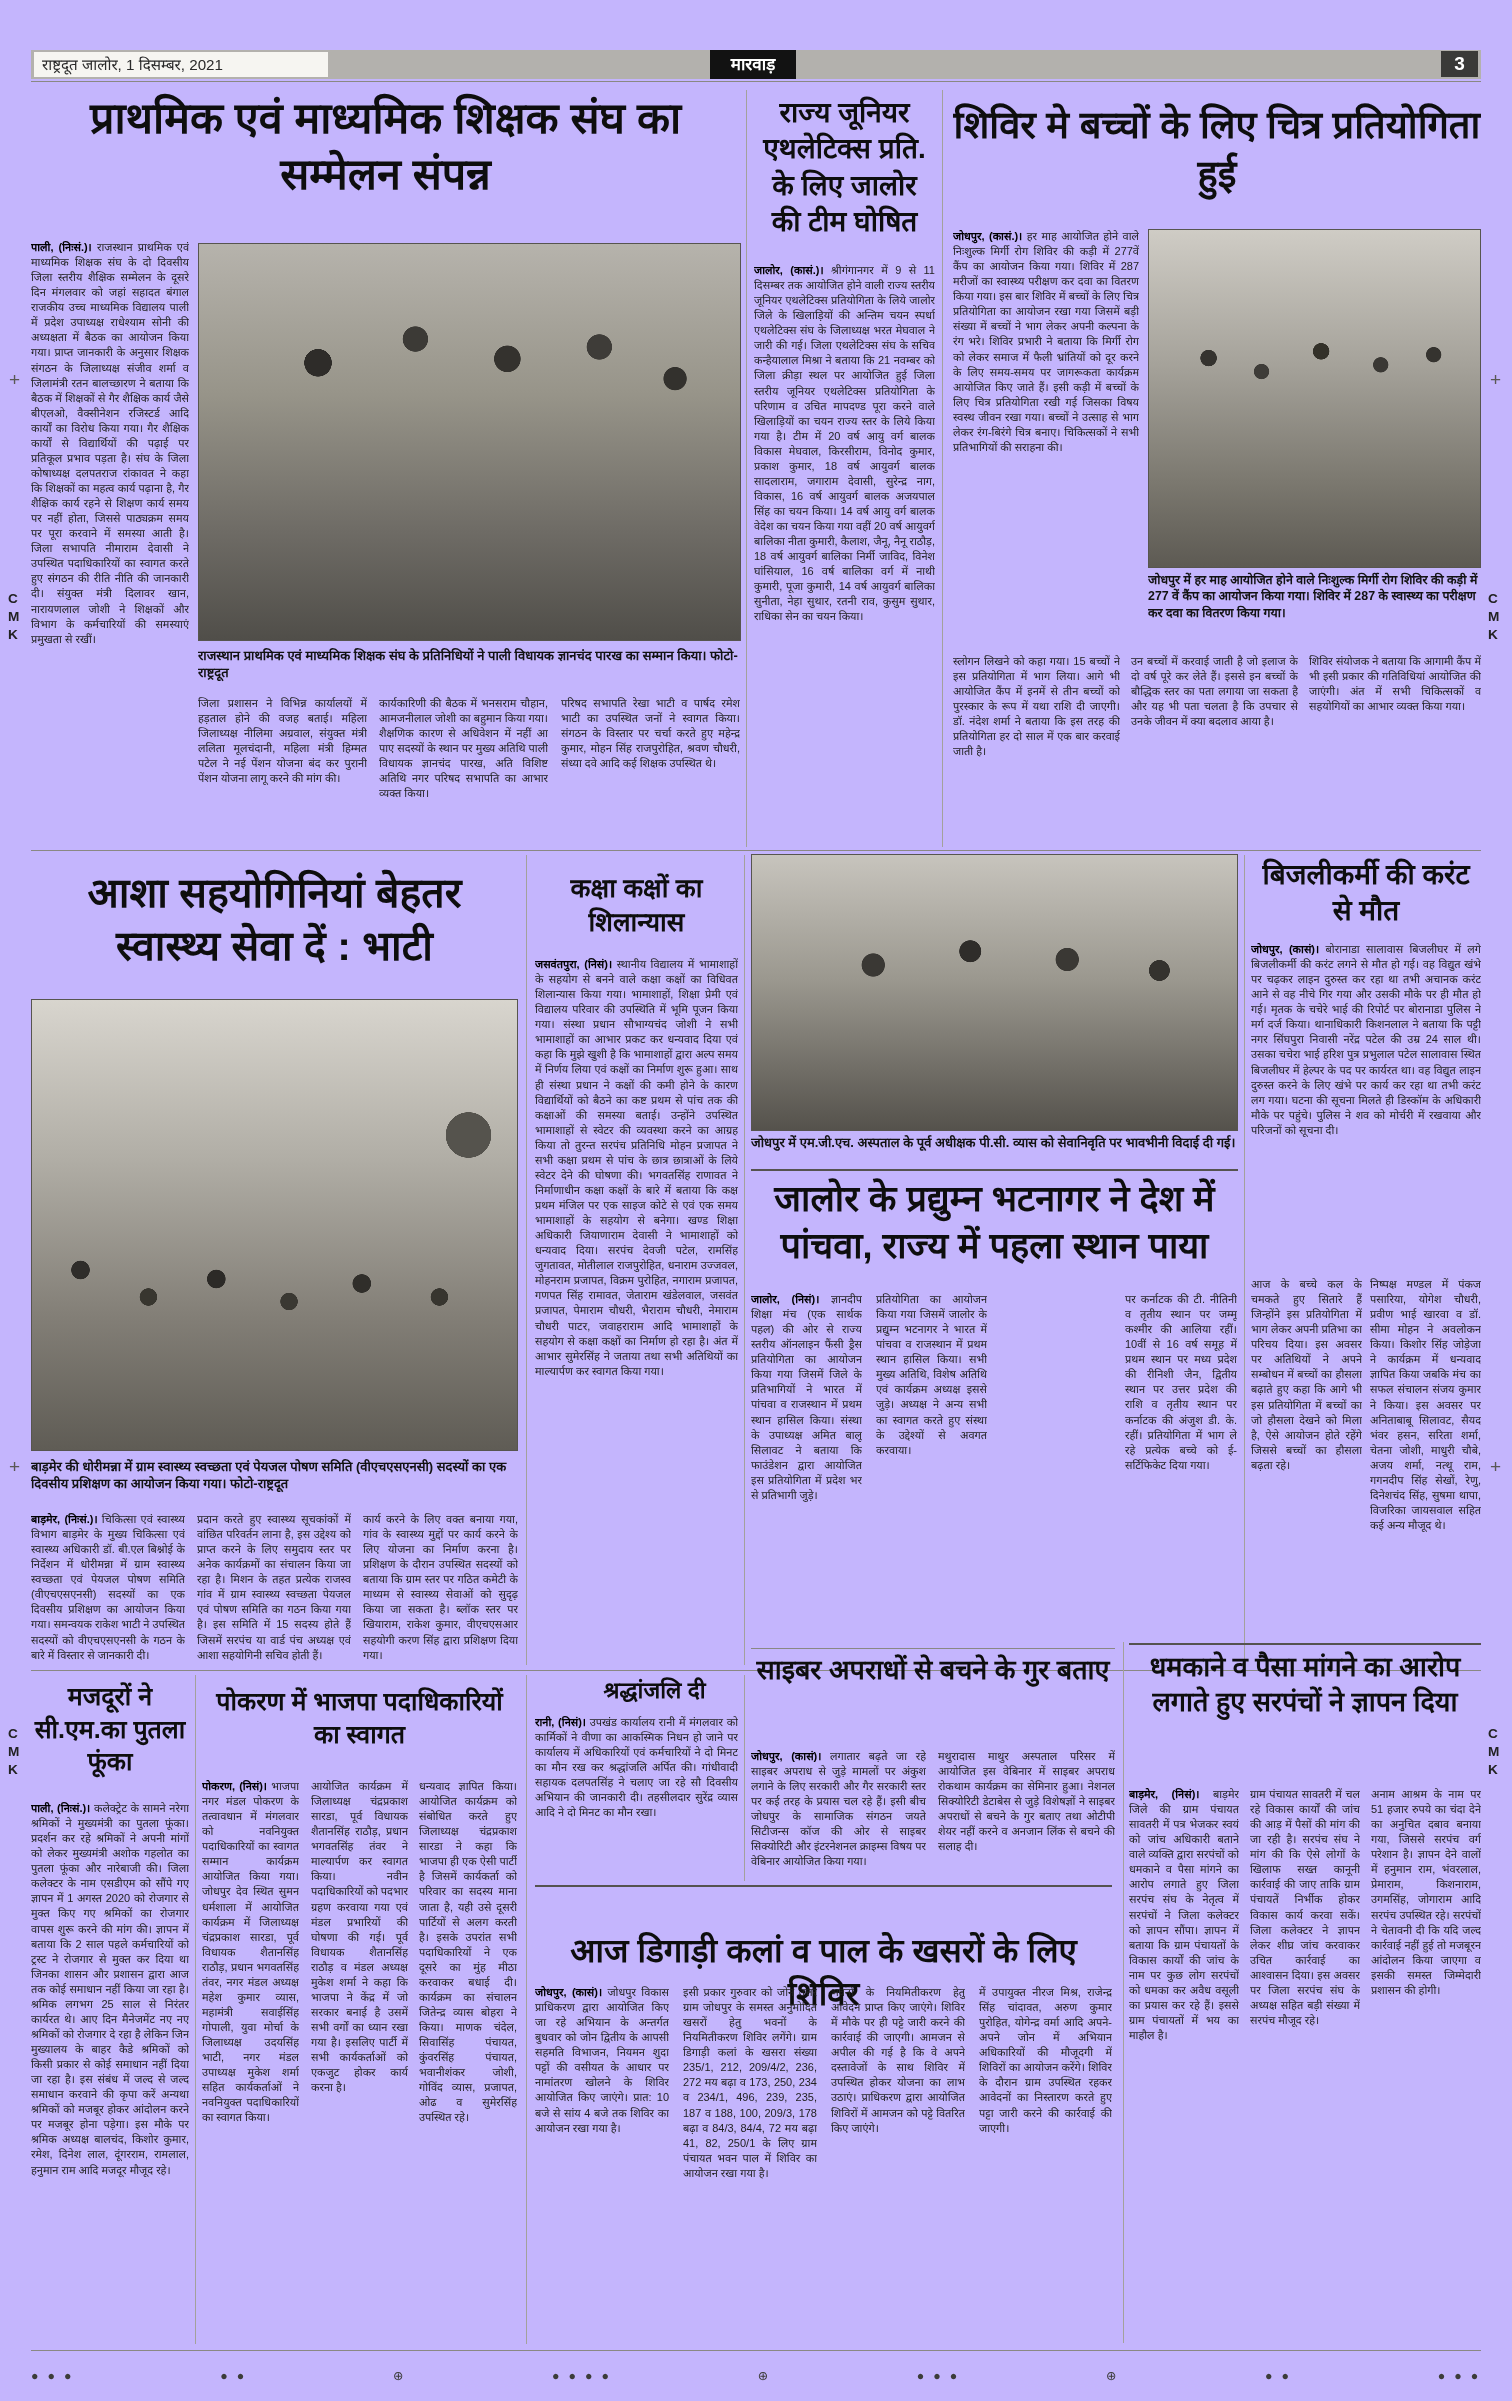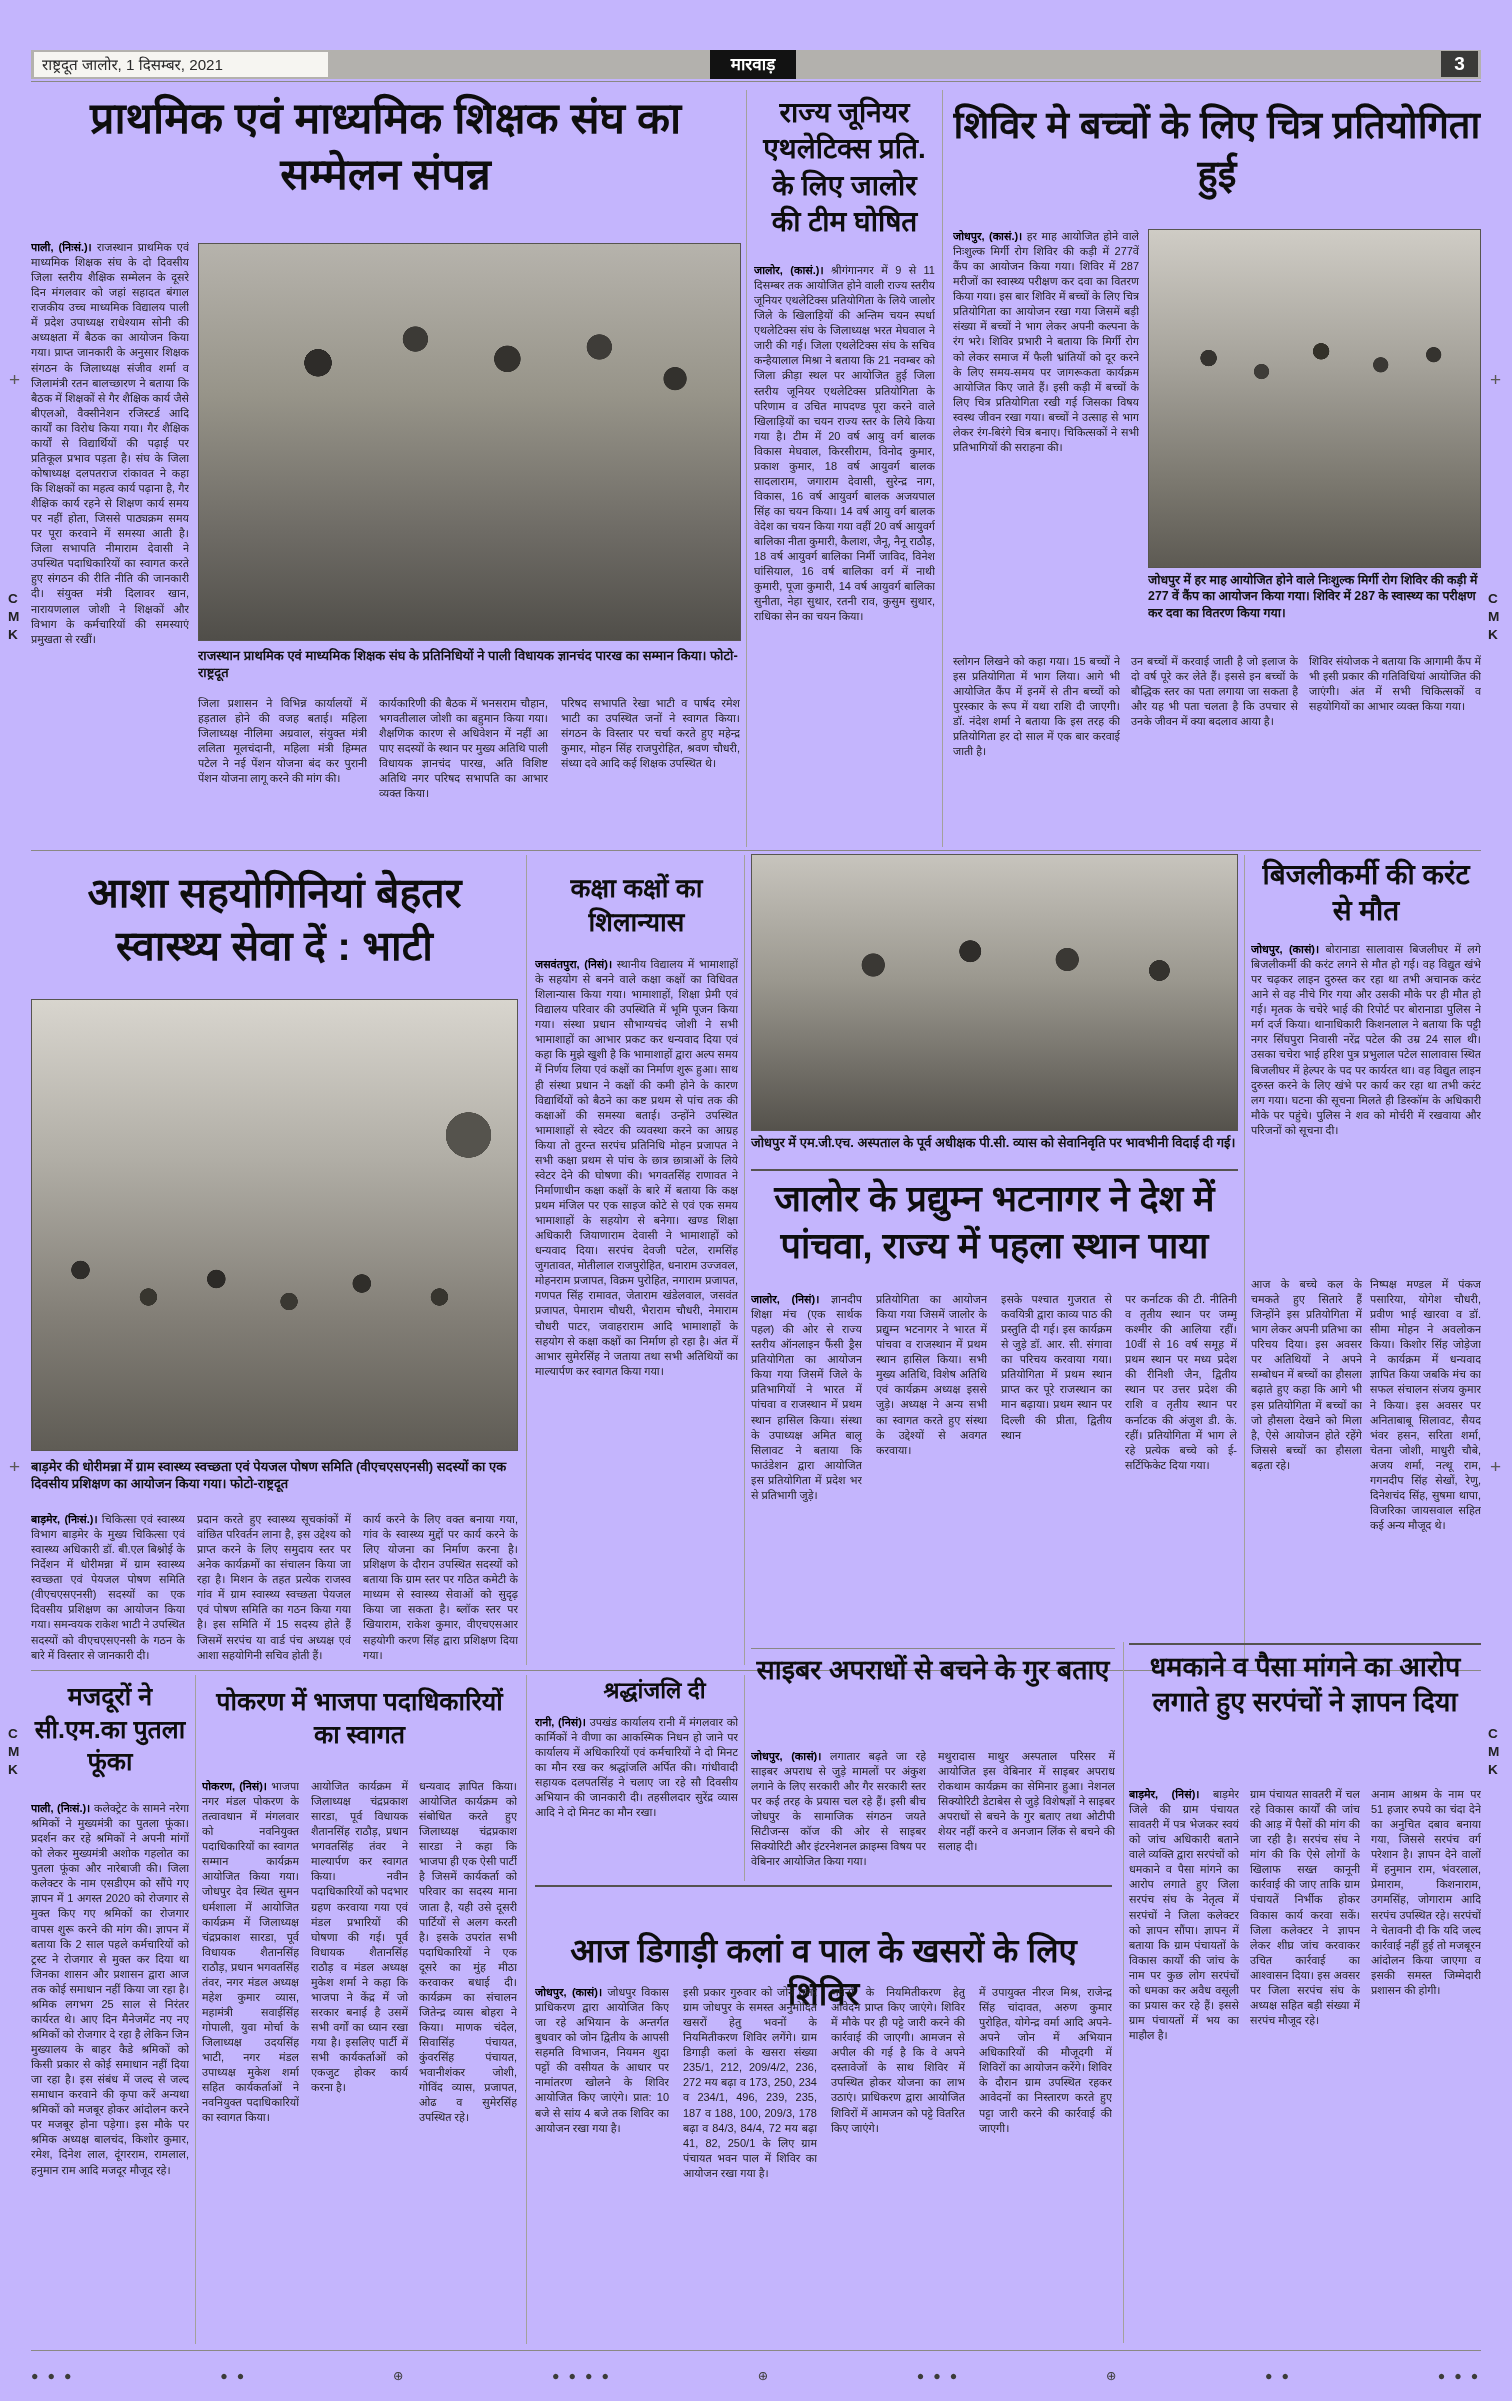--- a/index.html
+++ b/index.html
@@ -74,21 +74,21 @@
   <div class="abs vrule" style="left:526px;top:1675px;height:669px;"></div>
   <div class="abs vrule" style="left:744px;top:1675px;height:206px;"></div>
   <div class="abs vrule" style="left:1123px;top:1642px;height:701px;"></div>
   <div class="abs thinrule" style="left:31px;top:2350px;width:1450px;"></div>
 
   <h2 class="abs hl" style="left:31px;top:91px;width:709px;height:123px;font-size:43px;">प्राथमिक एवं माध्यमिक शिक्षक संघ का सम्मेलन संपन्न</h2>
   <div class="abs body" style="left:31px;top:240px;width:158px;height:606px;"><b class="dateline">पाली, (निःसं.)।</b> <span>राजस्थान प्राथमिक एवं माध्यमिक शिक्षक संघ के दो दिवसीय जिला स्तरीय शैक्षिक सम्मेलन के दूसरे दिन मंगलवार को जहां सहादत बंगाल राजकीय उच्च माध्यमिक विद्यालय पाली में प्रदेश उपाध्यक्ष राधेश्याम सोनी की अध्यक्षता में बैठक का आयोजन किया गया। प्राप्त जानकारी के अनुसार शिक्षक संगठन के जिलाध्यक्ष संजीव शर्मा व जिलामंत्री रतन बालच्छारण ने बताया कि बैठक में शिक्षकों से गैर शैक्षिक कार्य जैसे बीएलओ, वैक्सीनेशन रजिस्टर्ड आदि कार्यों का विरोध किया गया। गैर शैक्षिक कार्यों से विद्यार्थियों की पढ़ाई पर प्रतिकूल प्रभाव पड़ता है। संघ के जिला कोषाध्यक्ष दलपतराज रांकावत ने कहा कि शिक्षकों का महत्व कार्य पढ़ाना है, गैर शैक्षिक कार्य रहने से शिक्षण कार्य समय पर नहीं होता, जिससे पाठ्यक्रम समय पर पूरा करवाने में समस्या आती है। जिला सभापति नीमाराम देवासी ने उपस्थित पदाधिकारियों का स्वागत करते हुए संगठन की रीति नीति की जानकारी दी। संयुक्त मंत्री दिलावर खान, नारायणलाल जोशी ने शिक्षकों और विभाग के कर्मचारियों की समस्याएं प्रमुखता से रखीं।</span></div>
   <div class="abs photo photo-conference" style="left:198px;top:243px;width:543px;height:398px;"></div>
   <div class="abs caption" style="left:198px;top:647px;width:543px;height:45px;">राजस्थान प्राथमिक एवं माध्यमिक शिक्षक संघ के प्रतिनिधियों ने पाली विधायक ज्ञानचंद पारख का सम्मान किया। फोटो-राष्ट्रदूत</div>
   <div class="abs body" style="left:198px;top:696px;width:169px;height:150px;">जिला प्रशासन ने विभिन्न कार्यालयों में हड़ताल होने की वजह बताई। महिला जिलाध्यक्ष नीलिमा अग्रवाल, संयुक्त मंत्री ललिता मूलचंदानी, महिला मंत्री हिम्मत पटेल ने नई पेंशन योजना बंद कर पुरानी पेंशन योजना लागू करने की मांग की।</div>
-  <div class="abs body" style="left:379px;top:696px;width:169px;height:150px;">कार्यकारिणी की बैठक में भनसराम चौहान, भगवतीलाल जोशी का बहुमान किया गया। शैक्षणिक कारण से अधिवेशन में नहीं आ पाए सदस्यों के स्थान पर मुख्य अतिथि पाली विधायक ज्ञानचंद पारख, अति विशिष्ट अतिथि नगर परिषद सभापति का आभार व्यक्त किया।</div>
+  <div class="abs body" style="left:379px;top:696px;width:169px;height:150px;">कार्यकारिणी की बैठक में भनसराम चौहान, आमजनीलाल जोशी का बहुमान किया गया। शैक्षणिक कारण से अधिवेशन में नहीं आ पाए सदस्यों के स्थान पर मुख्य अतिथि पाली विधायक ज्ञानचंद पारख, अति विशिष्ट अतिथि नगर परिषद सभापति का आभार व्यक्त किया।</div>
   <div class="abs body" style="left:561px;top:696px;width:179px;height:150px;">परिषद सभापति रेखा भाटी व पार्षद रमेश भाटी का उपस्थित जनों ने स्वागत किया। संगठन के विस्तार पर चर्चा करते हुए महेन्द्र कुमार, मोहन सिंह राजपुरोहित, श्रवण चौधरी, संध्या दवे आदि कई शिक्षक उपस्थित थे।</div>
 
   <h2 class="abs hl" style="left:754px;top:95px;width:181px;height:159px;font-size:28px;">राज्य जूनियर एथलेटिक्स प्रति. के लिए जालोर की टीम घोषित</h2>
   <div class="abs body" style="left:754px;top:263px;width:181px;height:583px;"><b class="dateline">जालोर, (कासं.)।</b> <span>श्रीगंगानगर में 9 से 11 दिसम्बर तक आयोजित होने वाली राज्य स्तरीय जूनियर एथलेटिक्स प्रतियोगिता के लिये जालोर जिले के खिलाड़ियों की अन्तिम चयन स्पर्धा एथलेटिक्स संघ के जिलाध्यक्ष भरत मेघवाल ने जारी की गई। जिला एथलेटिक्स संघ के सचिव कन्हैयालाल मिश्रा ने बताया कि 21 नवम्बर को जिला क्रीड़ा स्थल पर आयोजित हुई जिला स्तरीय जूनियर एथलेटिक्स प्रतियोगिता के परिणाम व उचित मापदण्ड पूरा करने वाले खिलाड़ियों का चयन राज्य स्तर के लिये किया गया है। टीम में 20 वर्ष आयु वर्ग बालक विकास मेघवाल, किरसीराम, विनोद कुमार, प्रकाश कुमार, 18 वर्ष आयुवर्ग बालक सादलाराम, जगाराम देवासी, सुरेन्द्र नाग, विकास, 16 वर्ष आयुवर्ग बालक अजयपाल सिंह का चयन किया। 14 वर्ष आयु वर्ग बालक वेदेश का चयन किया गया वहीं 20 वर्ष आयुवर्ग बालिका नीता कुमारी, कैलाश, जैनू, नैनू राठौड़, 18 वर्ष आयुवर्ग बालिका निर्मी जाविद, विनेश घांसियाल, 16 वर्ष बालिका वर्ग में नाथी कुमारी, पूजा कुमारी, 14 वर्ष आयुवर्ग बालिका सुनीता, नेहा सुथार, रतनी राव, कुसुम सुथार, राधिका सेन का चयन किया।</span></div>
 
   <h2 class="abs hl" style="left:953px;top:101px;width:528px;height:113px;font-size:38px;">शिविर मे बच्चों के लिए चित्र प्रतियोगिता हुई</h2>
   <div class="abs body" style="left:953px;top:229px;width:186px;height:420px;"><b class="dateline">जोधपुर, (कासं.)।</b> <span>हर माह आयोजित होने वाले निःशुल्क मिर्गी रोग शिविर की कड़ी में 277वें कैंप का आयोजन किया गया। शिविर में 287 मरीजों का स्वास्थ्य परीक्षण कर दवा का वितरण किया गया। इस बार शिविर में बच्चों के लिए चित्र प्रतियोगिता का आयोजन रखा गया जिसमें बड़ी संख्या में बच्चों ने भाग लेकर अपनी कल्पना के रंग भरे। शिविर प्रभारी ने बताया कि मिर्गी रोग को लेकर समाज में फैली भ्रांतियों को दूर करने के लिए समय-समय पर जागरूकता कार्यक्रम आयोजित किए जाते हैं। इसी कड़ी में बच्चों के लिए चित्र प्रतियोगिता रखी गई जिसका विषय स्वस्थ जीवन रखा गया। बच्चों ने उत्साह से भाग लेकर रंग-बिरंगे चित्र बनाए। चिकित्सकों ने सभी प्रतिभागियों की सराहना की।</span></div>
   <div class="abs photo photo-camp" style="left:1148px;top:229px;width:333px;height:339px;"></div>
   <div class="abs caption" style="left:1148px;top:572px;width:333px;height:75px;font-size:12.4px;">जोधपुर में हर माह आयोजित होने वाले निःशुल्क मिर्गी रोग शिविर की कड़ी में 277 वें कैंप का आयोजन किया गया। शिविर में 287 के स्वास्थ्य का परीक्षण कर दवा का वितरण किया गया।</div>
   <div class="abs body" style="left:953px;top:654px;width:167px;height:192px;">स्लोगन लिखने को कहा गया। 15 बच्चों ने इस प्रतियोगिता में भाग लिया। आगे भी आयोजित कैंप में इनमें से तीन बच्चों को पुरस्कार के रूप में यथा राशि दी जाएगी। डॉ. नंदेश शर्मा ने बताया कि इस तरह की प्रतियोगिता हर दो साल में एक बार करवाई जाती है।</div>
@@ -105,21 +105,20 @@
   <h2 class="abs hl" style="left:535px;top:872px;width:203px;height:76px;font-size:26px;">कक्षा कक्षों का शिलान्यास</h2>
   <div class="abs body" style="left:535px;top:957px;width:203px;height:707px;"><b class="dateline">जसवंतपुरा, (निसं)।</b> <span>स्थानीय विद्यालय में भामाशाहों के सहयोग से बनने वाले कक्षा कक्षों का विधिवत शिलान्यास किया गया। भामाशाहों, शिक्षा प्रेमी एवं विद्यालय परिवार की उपस्थिति में भूमि पूजन किया गया। संस्था प्रधान सौभाग्यचंद जोशी ने सभी भामाशाहों का आभार प्रकट कर धन्यवाद दिया एवं कहा कि मुझे खुशी है कि भामाशाहों द्वारा अल्प समय में निर्णय लिया एवं कक्षों का निर्माण शुरू हुआ। साथ ही संस्था प्रधान ने कक्षों की कमी होने के कारण विद्यार्थियों को बैठने का कष्ट प्रथम से पांच तक की कक्षाओं की समस्या बताई। उन्होंने उपस्थित भामाशाहों से स्वेटर की व्यवस्था करने का आग्रह किया तो तुरन्त सरपंच प्रतिनिधि मोहन प्रजापत ने सभी कक्षा प्रथम से पांच के छात्र छात्राओं के लिये स्वेटर देने की घोषणा की। भगवतसिंह राणावत ने निर्माणाधीन कक्षा कक्षों के बारे में बताया कि कक्ष प्रथम मंजिल पर एक साइज कोटे से एवं एक समय भामाशाहों के सहयोग से बनेगा। खण्ड शिक्षा अधिकारी जियाणाराम देवासी ने भामाशाहों को धन्यवाद दिया। सरपंच देवजी पटेल, रामसिंह जुगतावत, मोतीलाल राजपुरोहित, धनाराम उज्जवल, मोहनराम प्रजापत, विक्रम पुरोहित, नगाराम प्रजापत, गणपत सिंह रामावत, जेताराम खंडेलवाल, जसवंत प्रजापत, पेमाराम चौधरी, भैराराम चौधरी, नेमाराम चौधरी पाटर, जवाहराराम आदि भामाशाहों के सहयोग से कक्षा कक्षों का निर्माण हो रहा है। अंत में आभार सुमेरसिंह ने जताया तथा सभी अतिथियों का माल्यार्पण कर स्वागत किया गया।</span></div>
 
   <div class="abs photo photo-farewell" style="left:751px;top:854px;width:487px;height:277px;"></div>
   <div class="abs caption" style="left:751px;top:1134px;width:487px;height:35px;">जोधपुर में एम.जी.एच. अस्पताल के पूर्व अधीक्षक पी.सी. व्यास को सेवानिवृति पर भावभीनी विदाई दी गई।</div>
 
   <div class="abs hrule" style="left:751px;top:1169px;width:487px;"></div>
   <h2 class="abs hl" style="left:751px;top:1176px;width:487px;height:108px;font-size:36px;">जालोर के प्रद्युम्न भटनागर ने देश में पांचवा, राज्य में पहला स्थान पाया</h2>
   <div class="abs body" style="left:751px;top:1292px;width:111px;height:373px;"><b class="dateline">जालोर, (निसं)।</b> <span>ज्ञानदीप शिक्षा मंच (एक सार्थक पहल) की ओर से राज्य स्तरीय ऑनलाइन फैंसी ड्रैस प्रतियोगिता का आयोजन किया गया जिसमें जिले के प्रतिभागियों ने भारत में पांचवा व राजस्थान में प्रथम स्थान हासिल किया। संस्था के उपाध्यक्ष अमित बालू सिलावट ने बताया कि फाउंडेशन द्वारा आयोजित इस प्रतियोगिता में प्रदेश भर से प्रतिभागी जुड़े।</span></div>
   <div class="abs body" style="left:876px;top:1292px;width:111px;height:373px;">प्रतियोगिता का आयोजन किया गया जिसमें जालोर के प्रद्युम्न भटनागर ने भारत में पांचवा व राजस्थान में प्रथम स्थान हासिल किया। सभी मुख्य अतिथि, विशेष अतिथि एवं कार्यक्रम अध्यक्ष इससे जुड़े। अध्यक्ष ने अन्य सभी का स्वागत करते हुए संस्था के उद्देश्यों से अवगत करवाया।</div>
-  <div class="abs body" style="left:1001px;top:1292px;width:111px;height:373px;">इसके पश्चात गुजरात से कवयित्री द्वारा काव्य पाठ की प्रस्तुति दी गई। इस कार्यक्रम से जुड़े डॉ. आर. सी. संगावा का परिचय करवाया गया। प्रतियोगिता में प्रथम स्थान प्राप्त कर पूरे राजस्थान का मान बढ़ाया। प्रथम स्थान पर दिल्ली की प्रीता, द्वितीय स्थान</div>
   <div class="abs body" style="left:1125px;top:1292px;width:112px;height:373px;">पर कर्नाटक की टी. नीतिनी व तृतीय स्थान पर जम्मू कश्मीर की आलिया रहीं। 10वीं से 16 वर्ष समूह में प्रथम स्थान पर मध्य प्रदेश की रीनिशी जैन, द्वितीय स्थान पर उत्तर प्रदेश की राशि व तृतीय स्थान पर कर्नाटक की अंजुश डी. के. रहीं। प्रतियोगिता में भाग ले रहे प्रत्येक बच्चे को ई-सर्टिफिकेट दिया गया।</div>
 
   <h2 class="abs hl" style="left:1251px;top:857px;width:230px;height:78px;font-size:28px;">बिजलीकर्मी की करंट से मौत</h2>
   <div class="abs body" style="left:1251px;top:942px;width:230px;height:326px;"><b class="dateline">जोधपुर, (कासं)।</b> <span>बोरानाडा सालावास बिजलीघर में लगे बिजलीकर्मी की करंट लगने से मौत हो गई। वह विद्युत खंभे पर चढ़कर लाइन दुरुस्त कर रहा था तभी अचानक करंट आने से वह नीचे गिर गया और उसकी मौके पर ही मौत हो गई। मृतक के चचेरे भाई की रिपोर्ट पर बोरानाडा पुलिस ने मर्ग दर्ज किया। थानाधिकारी किशनलाल ने बताया कि पट्टी नगर सिंघपुरा निवासी नरेंद्र पटेल की उम्र 24 साल थी। उसका चचेरा भाई हरिश पुत्र प्रभुलाल पटेल सालावास स्थित बिजलीघर में हेल्पर के पद पर कार्यरत था। वह विद्युत लाइन दुरुस्त करने के लिए खंभे पर कार्य कर रहा था तभी करंट लग गया। घटना की सूचना मिलते ही डिस्कॉम के अधिकारी मौके पर पहुंचे। पुलिस ने शव को मोर्चरी में रखवाया और परिजनों को सूचना दी।</span></div>
   <div class="abs body" style="left:1251px;top:1277px;width:111px;height:387px;">आज के बच्चे कल के चमकते हुए सितारे हैं जिन्होंने इस प्रतियोगिता में भाग लेकर अपनी प्रतिभा का परिचय दिया। इस अवसर पर अतिथियों ने अपने सम्बोधन में बच्चों का हौसला बढ़ाते हुए कहा कि आगे भी इस प्रतियोगिता में बच्चों का जो हौसला देखने को मिला है, ऐसे आयोजन होते रहेंगे जिससे बच्चों का हौसला बढ़ता रहे।</div>
   <div class="abs body" style="left:1370px;top:1277px;width:111px;height:387px;">निष्पक्ष मण्डल में पंकज पसारिया, योगेश चौधरी, प्रवीण भाई खारवा व डॉ. सीमा मोहन ने अवलोकन किया। किशोर सिंह जोड़ेजा ने कार्यक्रम में धन्यवाद ज्ञापित किया जबकि मंच का सफल संचालन संजय कुमार ने किया। इस अवसर पर अनिताबाबू सिलावट, सैयद भंवर हसन, सरिता शर्मा, चेतना जोशी, माधुरी चौबे, अजय शर्मा, नत्थू राम, गगनदीप सिंह सेखों, रेणु, दिनेशचंद सिंह, सुषमा थापा, विजरिका जायसवाल सहित कई अन्य मौजूद थे।</div>
 
   <h2 class="abs hl" style="left:31px;top:1680px;width:158px;height:113px;font-size:25px;">मजदूरों ने सी.एम.का पुतला फूंका</h2>
   <div class="abs body" style="left:31px;top:1801px;width:158px;height:541px;"><b class="dateline">पाली, (निःसं.)।</b> <span>कलेक्ट्रेट के सामने नरेगा श्रमिकों ने मुख्यमंत्री का पुतला फूंका। प्रदर्शन कर रहे श्रमिकों ने अपनी मांगों को लेकर मुख्यमंत्री अशोक गहलोत का पुतला फूंका और नारेबाजी की। जिला कलेक्टर के नाम एसडीएम को सौंपे गए ज्ञापन में 1 अगस्त 2020 को रोजगार से मुक्त किए गए श्रमिकों का रोजगार वापस शुरू करने की मांग की। ज्ञापन में बताया कि 2 साल पहले कर्मचारियों को ट्रस्ट ने रोजगार से मुक्त कर दिया था जिनका शासन और प्रशासन द्वारा आज तक कोई समाधान नहीं किया जा रहा है। श्रमिक लगभग 25 साल से निरंतर कार्यरत थे। आए दिन मैनेजमेंट नए नए श्रमिकों को रोजगार दे रहा है लेकिन जिन मुख्यालय के बाहर कैडे श्रमिकों को किसी प्रकार से कोई समाधान नहीं दिया जा रहा है। इस संबंध में जल्द से जल्द समाधान करवाने की कृपा करें अन्यथा श्रमिकों को मजबूर होकर आंदोलन करने पर मजबूर होना पड़ेगा। इस मौके पर श्रमिक अध्यक्ष बालचंद, किशोर कुमार, रमेश, दिनेश लाल, दूंगरराम, रामलाल, हनुमान राम आदि मजदूर मौजूद रहे।</span></div>
 

